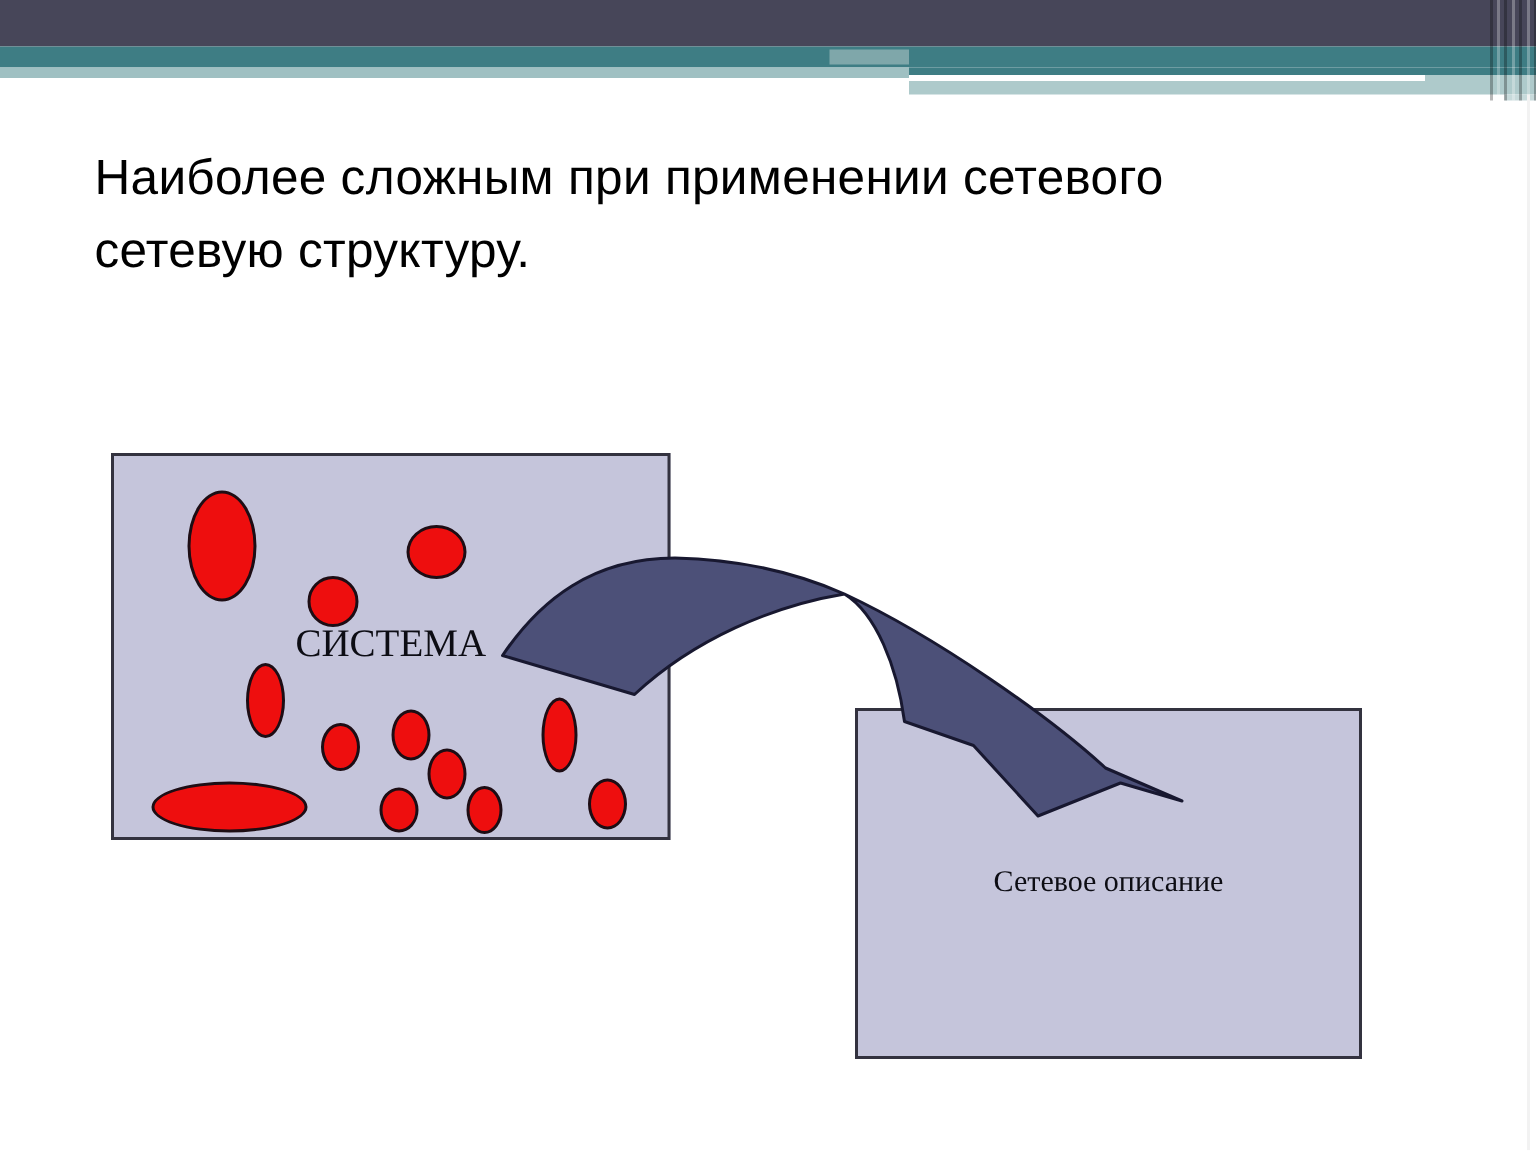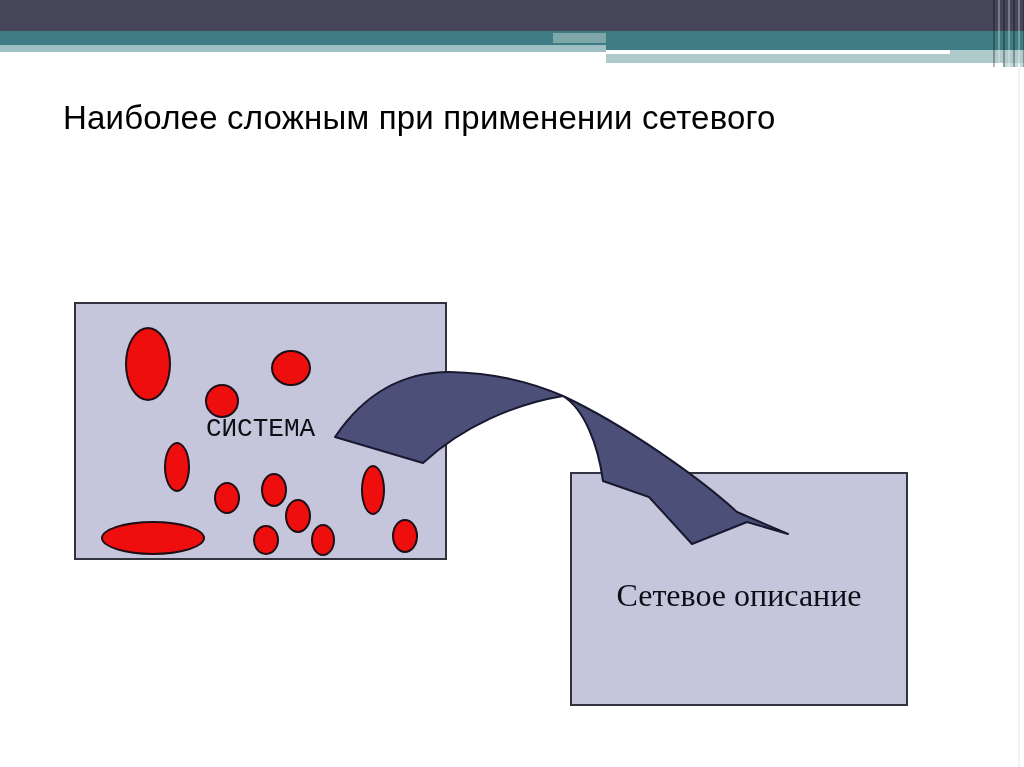--- a/index.html
+++ b/index.html
@@ -22,22 +22,22 @@
   .edge-line{left:1018px;top:63px;width:2px;height:704px;background:#f2f2f2;}
   
   .title{left:63px;top:73px;width:920px;color:#000;font-size:33px;line-height:49px;
          letter-spacing:0.2px;margin-top:20px;}
   
   .box{background:#c5c5db;border:2px solid #33323f;box-sizing:border-box;}
   .box-system{left:74px;top:302px;width:373px;height:258px;}
   .box-network{left:570px;top:472px;width:338px;height:234px;}
   .box-label{position:absolute;left:0;width:100%;text-align:center;color:#0d0d14;
              font-family:"Liberation Serif",serif;}
-  .label-system{top:110px;font-size:26px;font-family:Liberation Mono, monospace;}
-  .label-network{top:103px;font-size:32px;}
+  .label-system{top:110px;font-size:26px;}
+  .label-network{top:103px;font-size:20px;}
   .blob{position:absolute;border-radius:50%;border:2px solid #1d0d14;box-sizing:border-box;}
   
   .arrow-svg{left:0;top:0;width:1024px;height:767px;pointer-events:none;}
 </style>
 </head>
 <body>
 
 <div id="slide">
 
   <div class="abs bar-dark"></div>
@@ -46,20 +46,21 @@
   <div class="abs bar-pale-left"></div>
   <div class="abs accent-light"></div>
   <div class="abs bar-pale-gapfill"></div>
   <div class="abs bar-pale-right"></div>
   <div class="abs bar-pale-tail"></div>
   <div class="abs stripes"></div>
   <div class="abs edge-line"></div>
 
   <div class="abs title">
     <div>Наиболее сложным при применении сетевого</div>
+    <div>сетевую структуру.</div>
   </div>
 
   <div class="abs box box-system">
     <div style="position:absolute;left:-2px;top:-2px;width:100%;height:100%;">
         <div class="blob" style="left: 51px; top: 25px; width: 46px; height: 74px; background: rgb(238, 14, 14); border-color: rgb(29, 13, 20);"></div>
         <div class="blob" style="left: 197px; top: 48px; width: 40px; height: 36px; background: rgb(238, 14, 14); border-color: rgb(29, 13, 20);"></div>
         <div class="blob" style="left: 131px; top: 82px; width: 34px; height: 34px; background: rgb(238, 14, 14); border-color: rgb(29, 13, 20);"></div>
         <div class="blob" style="left: 90px; top: 140px; width: 26px; height: 50px; background: rgb(238, 14, 14); border-color: rgb(29, 13, 20);"></div>
         <div class="blob" style="left: 140px; top: 180px; width: 26px; height: 32px; background: rgb(238, 14, 14); border-color: rgb(29, 13, 20);"></div>
         <div class="blob" style="left: 187px; top: 171px; width: 26px; height: 34px; background: rgb(238, 14, 14); border-color: rgb(29, 13, 20);"></div>

